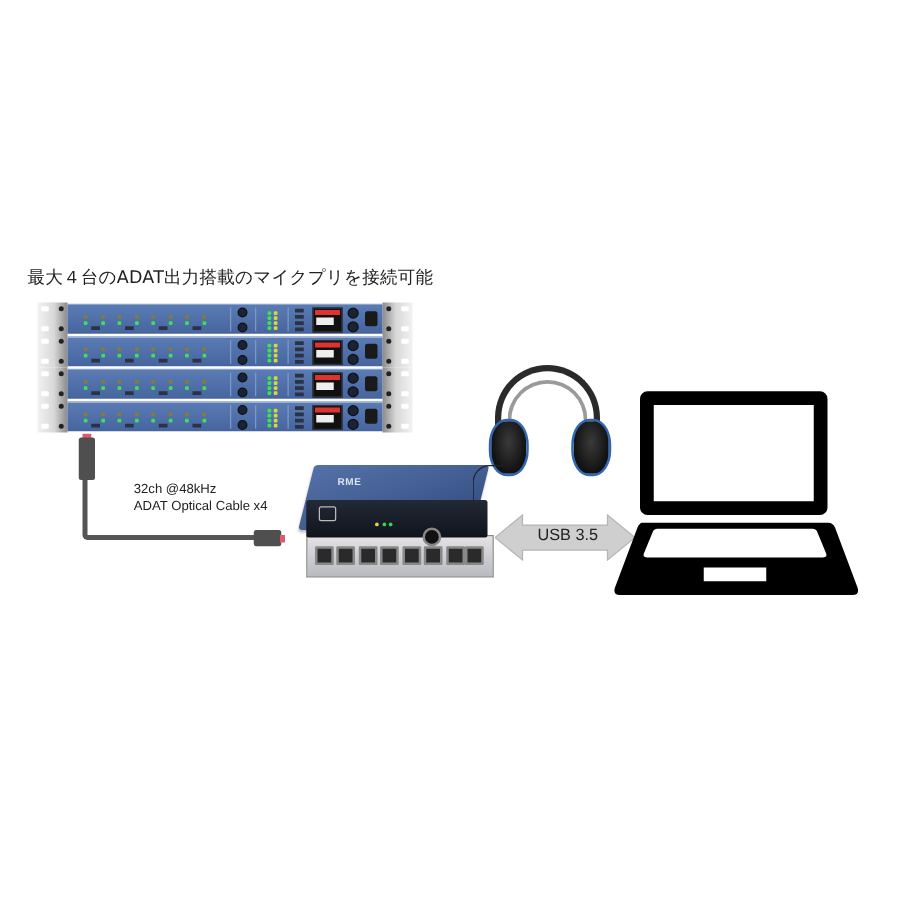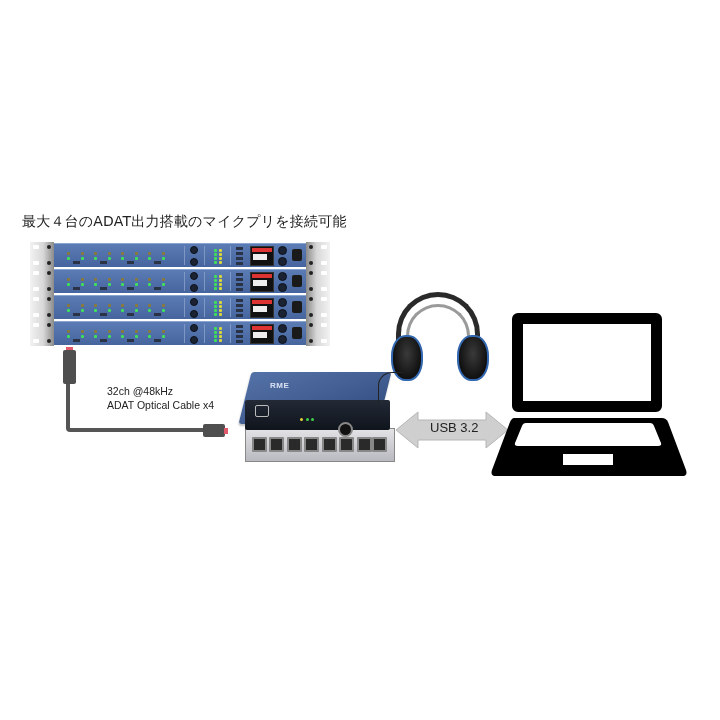--- a/index.html
+++ b/index.html
@@ -369,20 +369,20 @@
   <div class="abs hp-band"></div>
   <div class="abs hp-band-inner"></div>
   <div class="abs hp-cup" style="left:391px;"></div>
   <div class="abs hp-cup" style="left:457px;"></div>
   <div class="abs hp-cord"></div>
 </div>
 
 <svg class="abs usb-arrow" width="112" height="40" viewBox="0 0 112 40">
   <polygon points="0,20 22,2 22,10 90,10 90,2 112,20 90,38 90,30 22,30 22,38" fill="#cfcfcf" stroke="#b5b5b5" stroke-width="1"></polygon>
 </svg>
-<div class="abs usb-label">USB 3.2</div>
+<div class="abs usb-label">USB 3.5</div>
 
 <div class="abs lap-screen"></div>
 <svg class="abs lap-base" width="198" height="60" viewBox="0 0 198 60">
   <path d="M24,0 L172,0 Q176,0 178,4 L196,52 Q198,58 192,58 L6,58 Q0,58 2,52 L20,4 Q22,0 24,0 Z" fill="#000"></path>
   <path d="M36,5 L160,5 Q163,5 164,8 L171,25 Q172,28 168,28 L28,28 Q24,28 25,25 L32,8 Q33,5 36,5 Z" fill="#fff"></path>
   <rect x="73" y="36" width="50" height="11" fill="#fff"></rect>
 </svg>
 
 </body></html>

